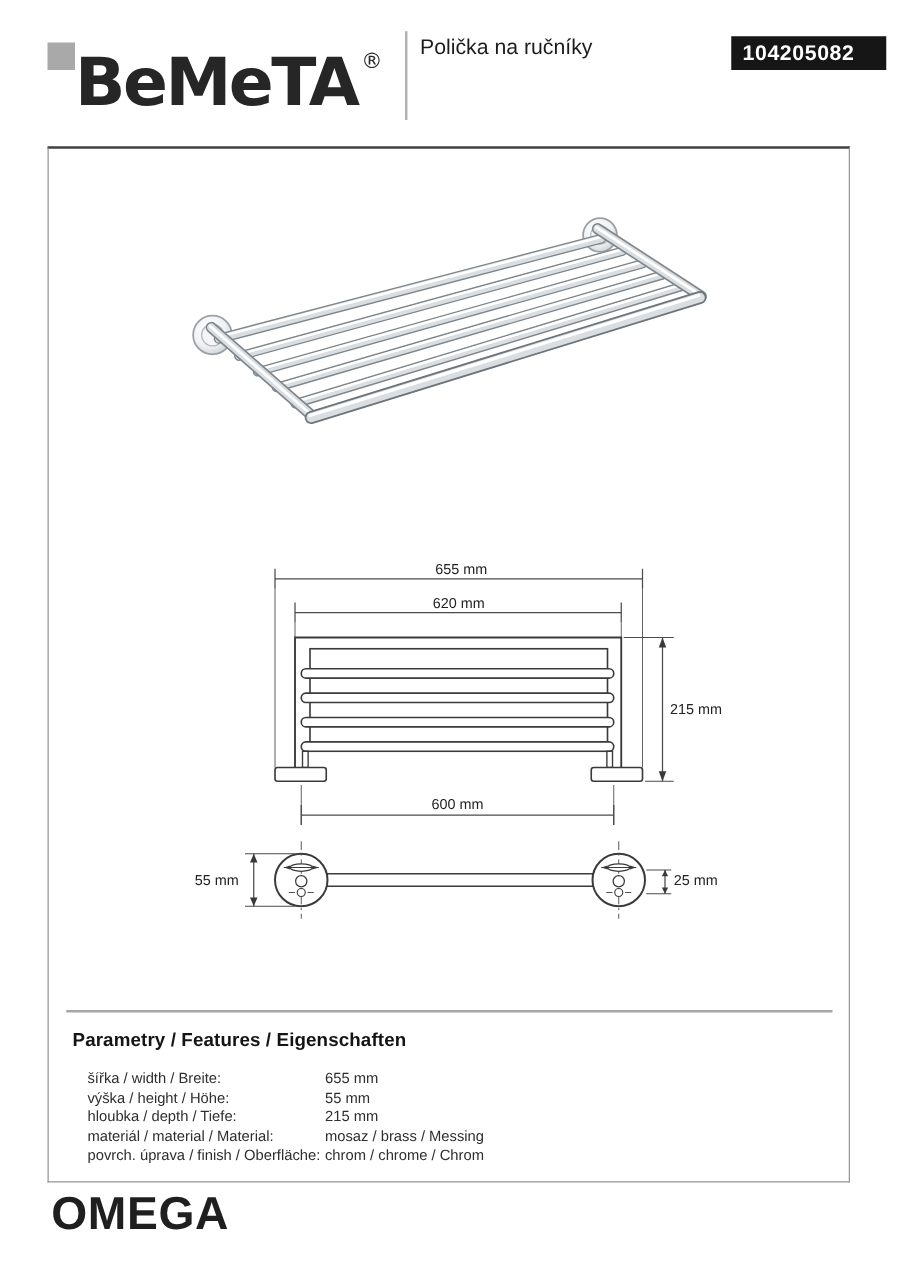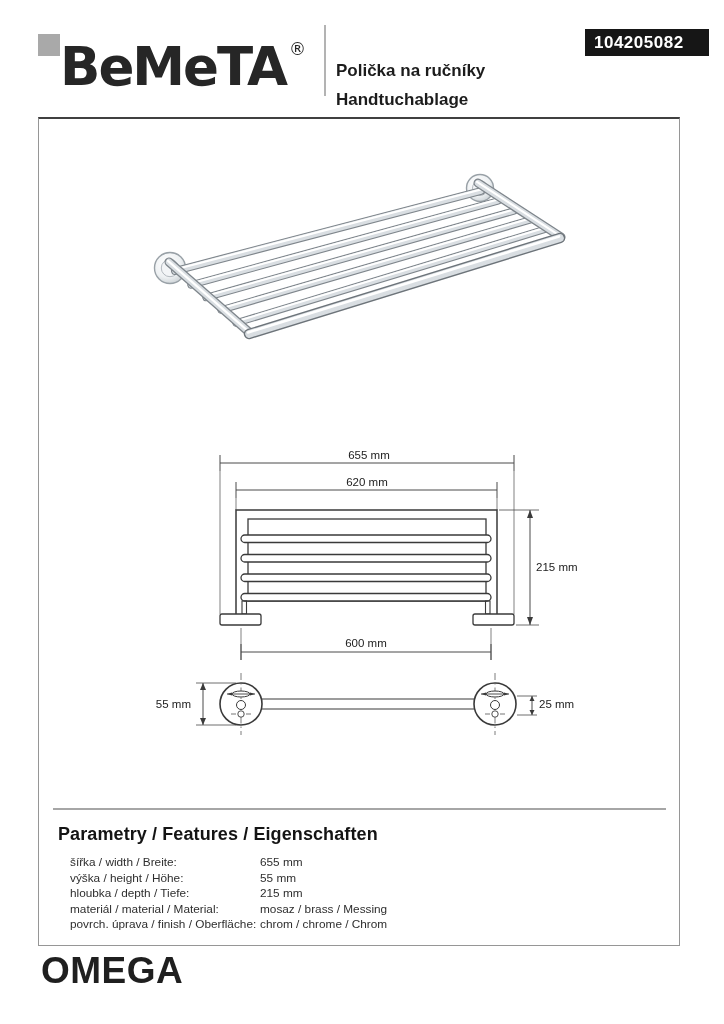--- a/index.html
+++ b/index.html
@@ -11,38 +11,38 @@
   
   .logo-square { position:absolute; left:38px; top:34px; width:22px; height:22px; background:#a9a9a9; }
   .logo-text {
     position:absolute; left:60px; top:17px; height:64px; line-height:64px;
     font-family:"DejaVu Sans", sans-serif; font-weight:700; font-size:53px;
     letter-spacing:-2px; color:#262626; white-space:nowrap;
   }
   .logo-reg { font-size:17px; letter-spacing:0; vertical-align:30px; margin-left:3px; font-weight:400; }
   .hdr-divider { position:absolute; left:324px; top:25px; width:2px; height:71px; background:#b3b3b3; }
   .hdr-titles {
-    position:absolute; left:336px; top:24px; font-size:17px; font-weight:700;
-    line-height:28.5px; color:#1c1c1c; white-space:nowrap;margin-top:33px;
+    position:absolute; left:336px; top:24px; font-size:17px; font-weight:400;
+    line-height:28.5px; color:#1c1c1c; white-space:nowrap;
   }
   .code-badge {
     position:absolute; left:585px; top:29px; width:124px; height:27px;
     background:#161616; color:#fff; font-size:17px; font-weight:700;
     line-height:27px; padding-left:9px; letter-spacing:0.5px;
   }
   
   .sheet-box {
     position:absolute; left:38px; top:117px; width:642px; height:829px;
     background:#fff; border:1px solid #969696; border-top:2.5px solid #404040;
   }
   .photo-svg { position:absolute; left:60px; top:33px; }
   .draw-svg  { position:absolute; left:0px;  top:0px; }
   .separator { position:absolute; left:14px; top:689px; width:613px; height:2px; background:#a6a6a6; }
   .params-heading {
-    position:absolute; left:19px; top:705px; font-size:18px; font-weight:700; color:#141414;
+    position:absolute; left:19px; top:705px; font-size:15px; font-weight:700; color:#141414;
     letter-spacing:0.1px;
   }
   .params-table { position:absolute; left:19px; top:736px; font-size:11.8px; color:#2e2e2e;margin-left:12px; }
   .p-row { display:flex; line-height:15.5px; }
   .p-label { width:190px; }
   .p-value { }
   
   .series {
     position:absolute; left:41px; top:950px; width:642px; text-align:left;
     font-size:37px; font-weight:700; color:#1f1f1f; letter-spacing:0.5px;
@@ -54,21 +54,20 @@
 <body>
 
 <div class="page">
 
   <div>
     <div class="logo-square"></div>
     <div class="logo-text"><span>BeMeTA</span><span class="logo-reg">®</span></div>
     <div class="hdr-divider"></div>
     <div class="hdr-titles">
       <div>Polička na ručníky</div>
-      <div>Handtuchablage</div>
     </div>
     <div class="code-badge">104205082</div>
   </div>
 
   <div class="sheet-box">
 
     <svg class="photo-svg" width="480" height="250" viewBox="0 0 480 250">
       <defs>
         <radialGradient id="mountGrad" cx="40%" cy="35%" r="75%">
           <stop offset="0%" stop-color="#ffffff"></stop>

